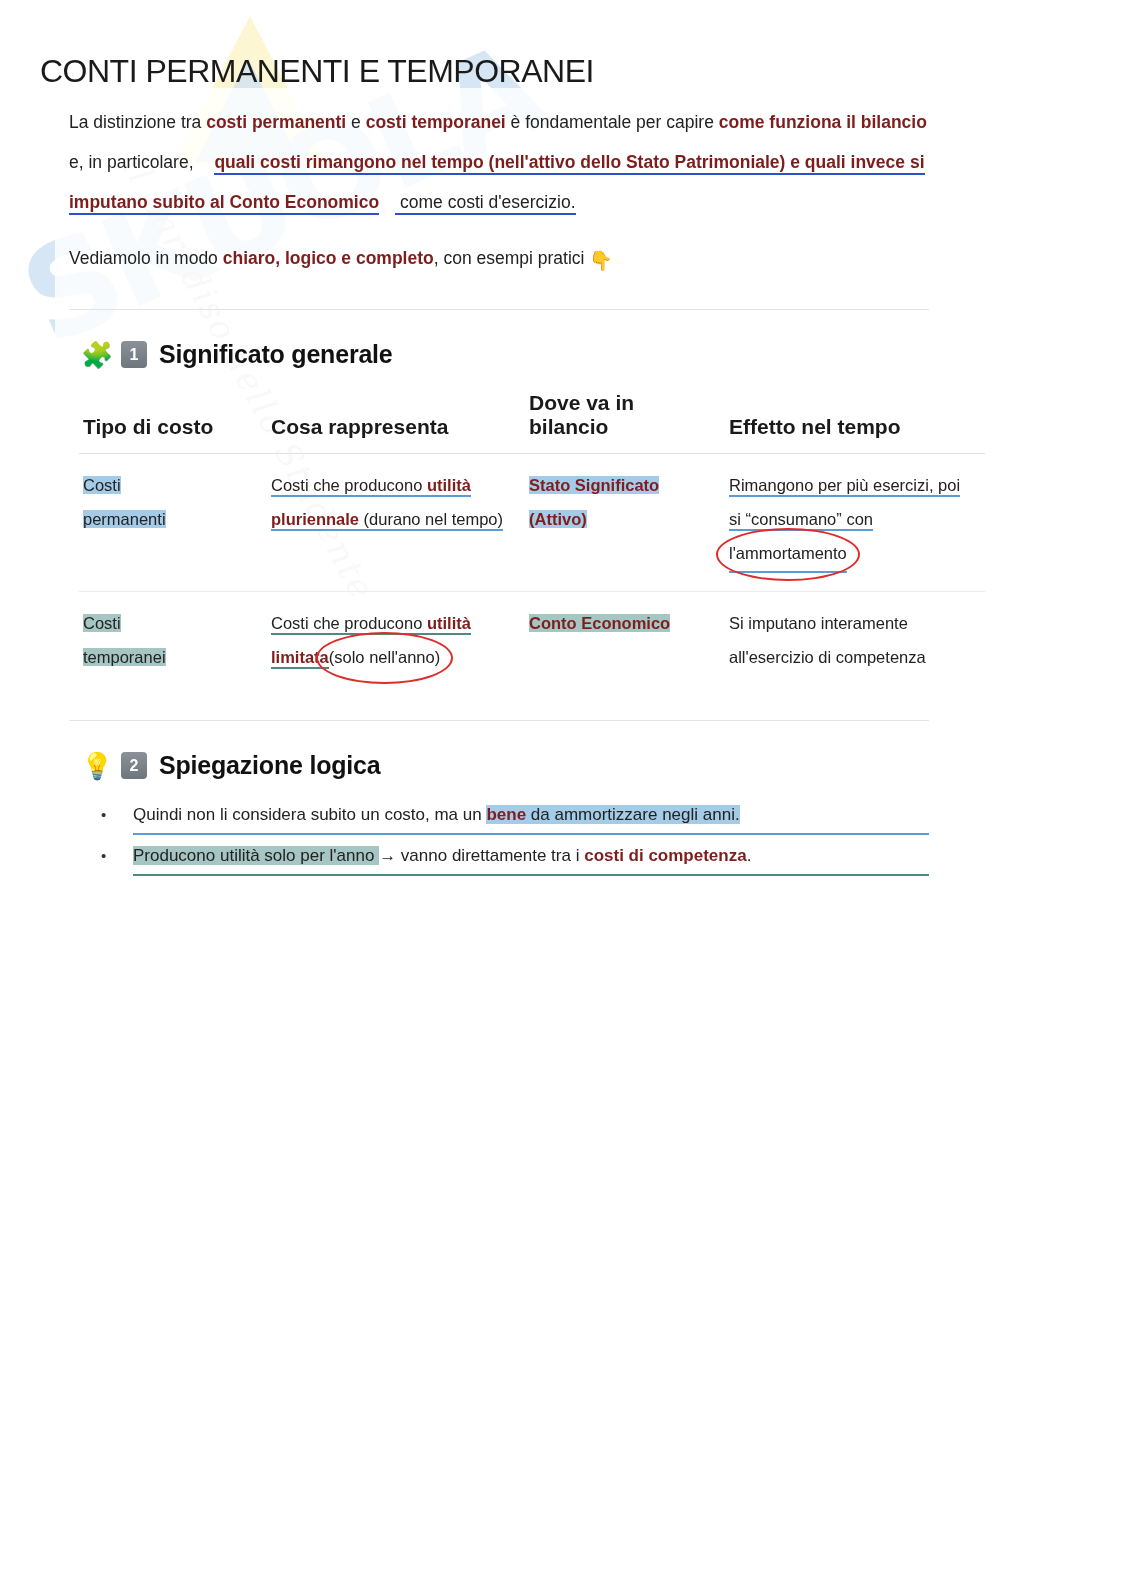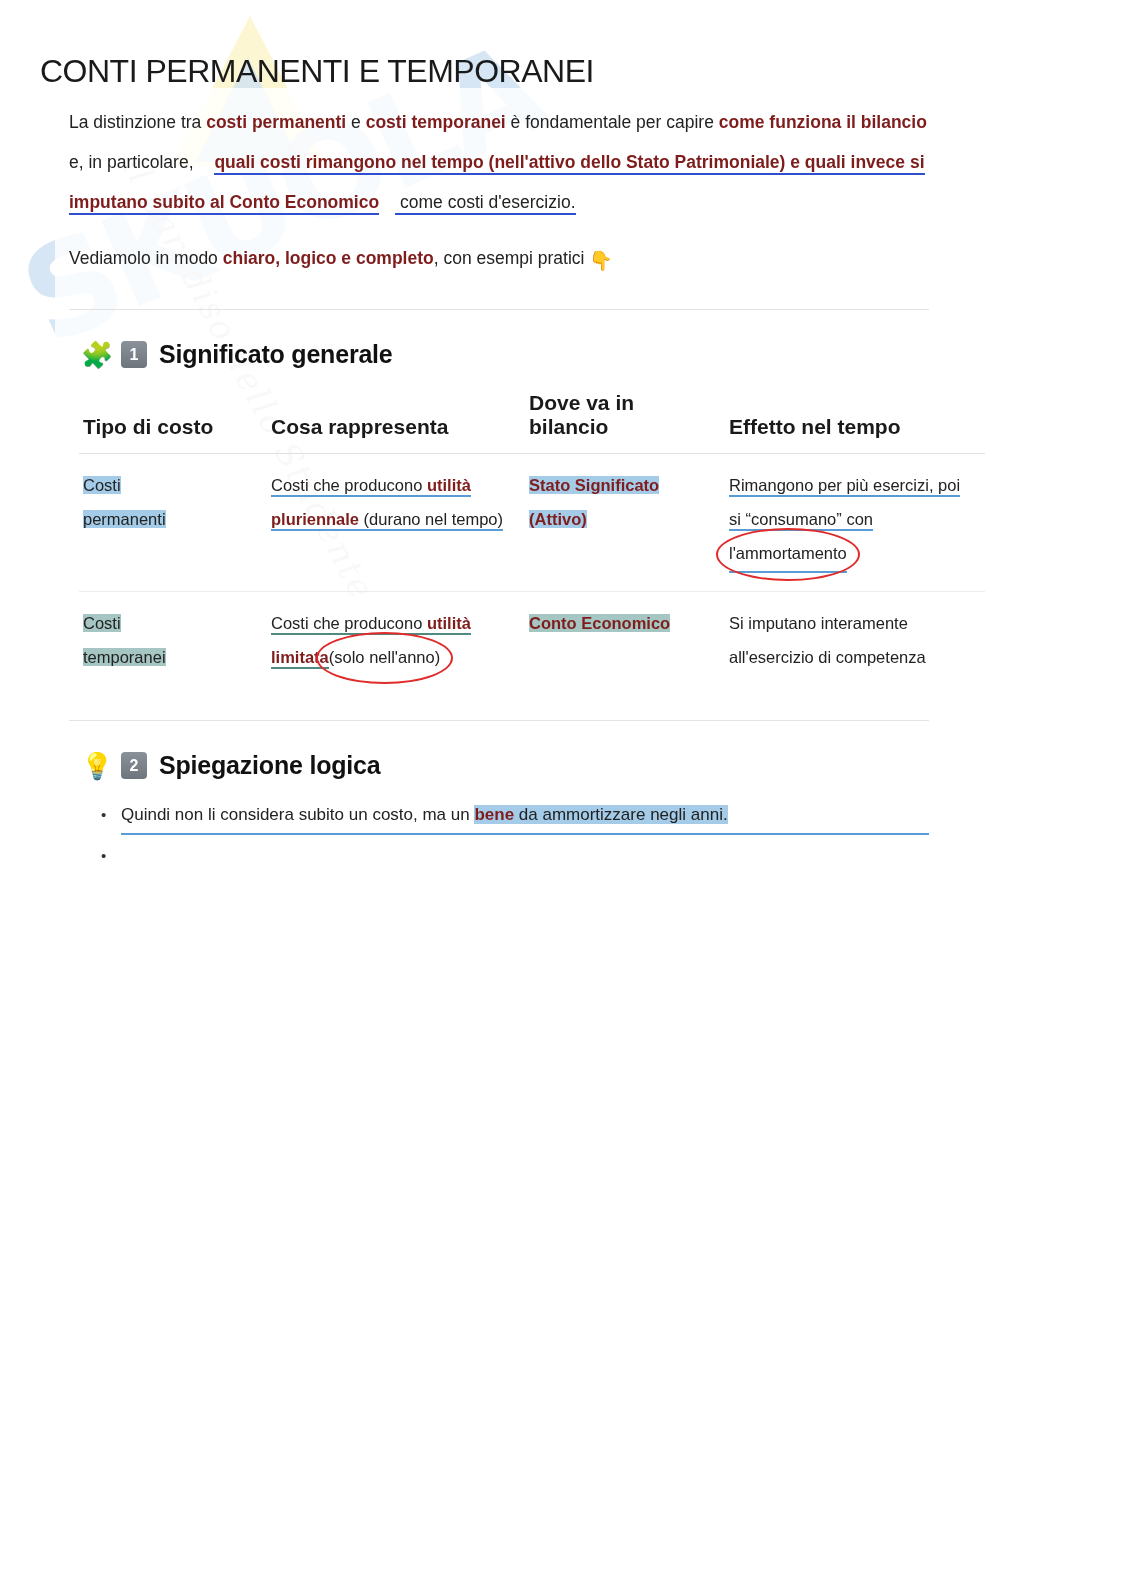--- a/index.html
+++ b/index.html
@@ -228,21 +228,21 @@
   ul.logic > li::before {
     content: "•";
     position: absolute;
     left: -20px;
     top: 0;
     color: #333;
     font-size: 15px;
   }
   .sub-line {
     display: block;
-    margin-left: 0;
+    margin-left: 12px;
   }
 </style>
 </head>
 <body>
 
 <div id="page">
 
   <div class="wm-wrap">
     <div class="wm-tri"></div>
     <div class="wm-tri2"></div>
@@ -326,17 +326,18 @@
       <span class="sec-emoji">💡</span>
       <span class="sec-badge">2</span>
       <span class="sec-title">Spiegazione logica</span>
     </div>
 
     <ul class="logic">
       <li>
         <span class="sub-line u-blue-light"><span>Quindi non li considera subito un costo, ma un </span><b class="hl-blue">bene</b><span class="hl-blue"> da ammortizzare negli anni.</span></span>
       </li>
       <li>
+        <span class="sub-line u-teal"><span class="hl-teal">Producono utilità solo per l'anno </span><span>→ vanno direttamente tra i </span><b>costi di competenza</b><span>.</span></span>
       </li>
     </ul>
 
   </div>
 </div>
 
 </body></html>

